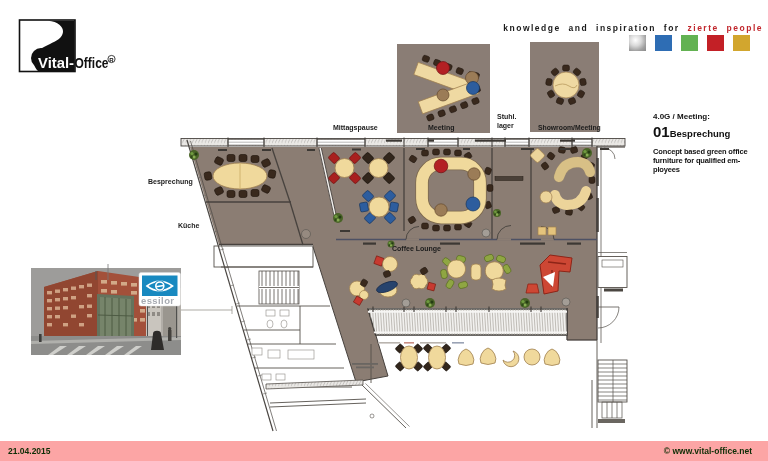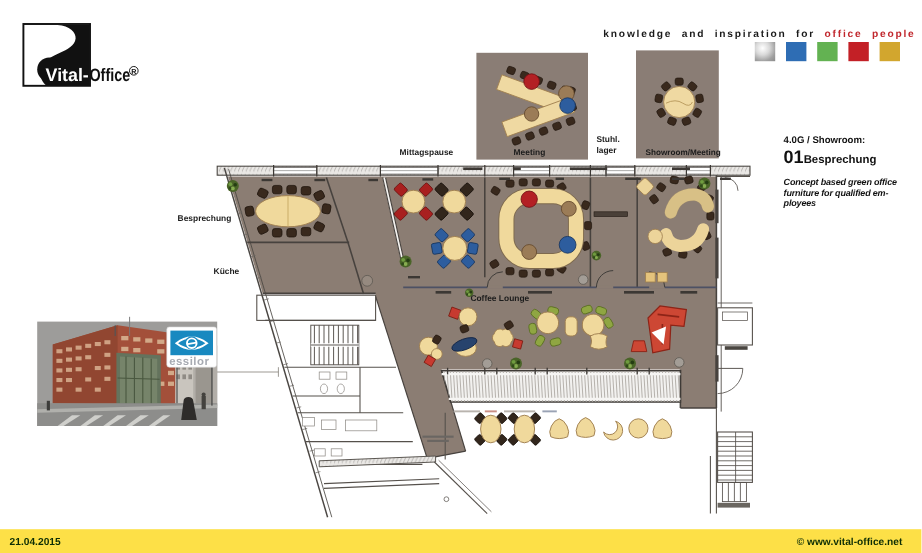--- a/index.html
+++ b/index.html
@@ -7,47 +7,47 @@
        font-family:"Liberation Sans", sans-serif;overflow:hidden;}
   .abs{position:absolute;}
   #headline{position:absolute;top:23px;right:5px;
     font-size:8.5px;font-weight:bold;letter-spacing:1.5px;word-spacing:4px;color:#1a1a1a;white-space:nowrap;}
   #headline .red{color:#c1272d;}
   .sq{position:absolute;top:35px;width:17px;height:16px;}
   #rtext{position:absolute;left:653px;top:112px;width:115px;color:#111;white-space:nowrap;}
   #rtext .l1{font-size:8px;font-weight:bold;}
   #rtext .l2{font-size:15px;font-weight:bold;margin-top:2px;}
   #rtext .l2 span{font-size:9.5px;font-weight:bold;}
-  #rtext p{font-size:7.5px;letter-spacing:-0.15px;font-weight:bold;line-height:8.8px;margin:8px 0 0 0;font-style:italic;}
-  #footer{position:absolute;left:0;top:441px;width:768px;height:20px;background:#fde047;}
+  #rtext p{font-size:7.5px;letter-spacing:-0.15px;font-weight:bold;line-height:8.8px;margin:8px 0 0 0;}
+  #footer{position:absolute;left:0;top:441px;width:768px;height:20px;background:#fca5a5;}
   #fdate{position:absolute;left:8px;top:5px;font-size:8.5px;font-weight:bold;color:#0d2e05;}
   #fweb{position:absolute;right:16px;top:5px;font-size:8.5px;font-weight:bold;color:#0d2e05;margin-left:42px;}
 </style>
 </head>
 <body>
 
-  <div id="headline">knowledge and inspiration for <span class="red">office people</span></div>
+  <div id="headline">knowledge and inspiration for <span class="red">zierte people</span></div>
   <div class="sq" style="left:629px;background:radial-gradient(circle at 38% 32%, #ffffff 0%, #d9d9d9 38%, #a0a0a0 72%, #8a8a8a 100%);"></div>
   <div class="sq" style="left:655px;background:#2e6db4;"></div>
   <div class="sq" style="left:681px;background:#63b252;"></div>
   <div class="sq" style="left:707px;background:#c32026;"></div>
   <div class="sq" style="left:733px;background:#d2a62e;"></div>
 
   <svg class="abs" style="left:0;top:0;" width="130" height="80" viewBox="0 0 130 80">
     <rect x="19.5" y="20" width="55.5" height="51.5" fill="#ffffff" stroke="#111" stroke-width="1.6"></rect>
     <path d="M 48,20.8 C 58,21.5 63.5,27 63,32 C 62.5,38 56,41 50,44 C 43,47.5 36.5,50 34.5,56 C 32.5,62 34,67 38,70.9 L 74.7,70.9 L 74.7,20.8 Z" fill="#111"></path>
     <circle cx="41" cy="58" r="10" fill="#111"></circle>
     <text x="38" y="67.5" font-size="15" font-weight="bold" fill="#fff" font-family="Liberation Sans" textLength="36" lengthAdjust="spacingAndGlyphs">Vital-</text>
     <text x="74.5" y="67.5" font-size="15" font-weight="bold" fill="#111" font-family="Liberation Sans" textLength="34" lengthAdjust="spacingAndGlyphs">Office</text>
     <circle cx="111.5" cy="59" r="3.6" fill="none" stroke="#111" stroke-width="0.8"></circle>
     <text x="109.3" y="61.6" font-size="6" font-weight="bold" fill="#111" font-family="Liberation Sans">R</text>
   </svg>
 
   <div id="rtext">
-    <div class="l1">4.0G / Showroom:</div>
+    <div class="l1">4.0G / Meeting:</div>
     <div class="l2">01<span>Besprechung</span></div>
     <p>Concept based green office<br>furniture for qualified em-<br>ployees</p>
   </div>
 
   <div id="footer">
     <div id="fdate">21.04.2015</div>
     <div id="fweb">© www.vital-office.net</div>
   </div>
 
   <svg id="plan" class="abs" style="left:0;top:0;" width="768" height="461" viewBox="0 0 768 461">

